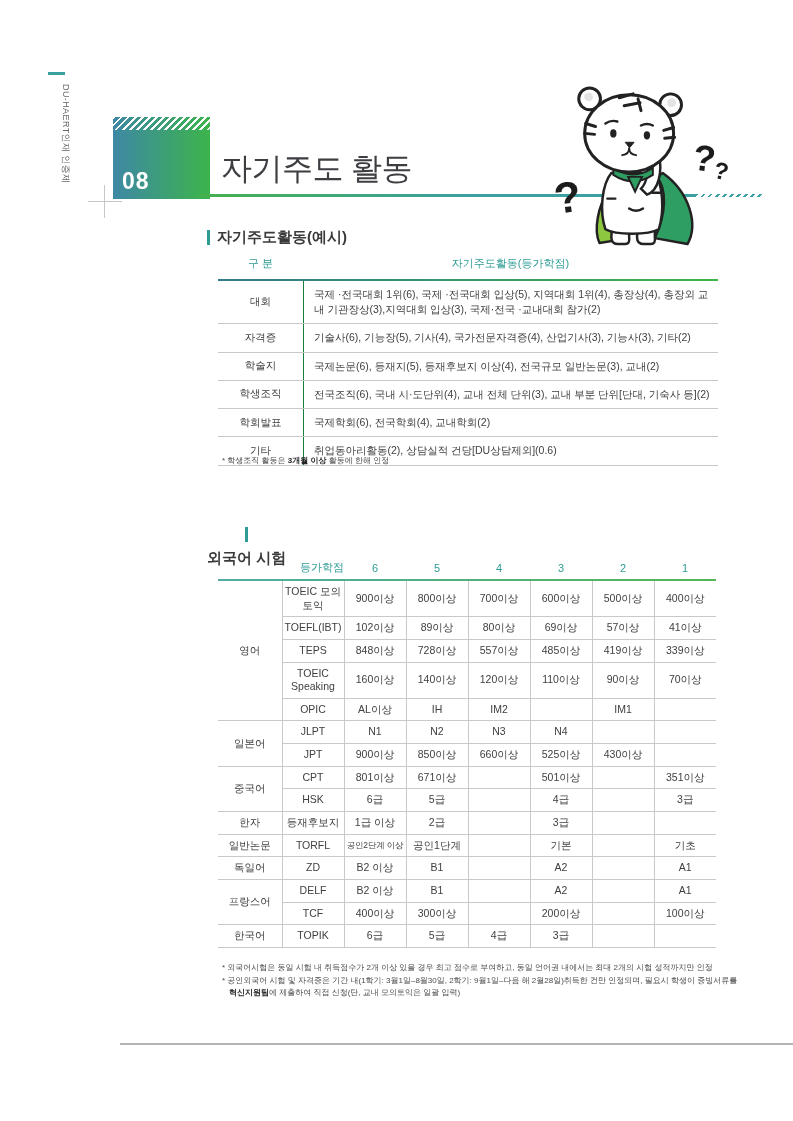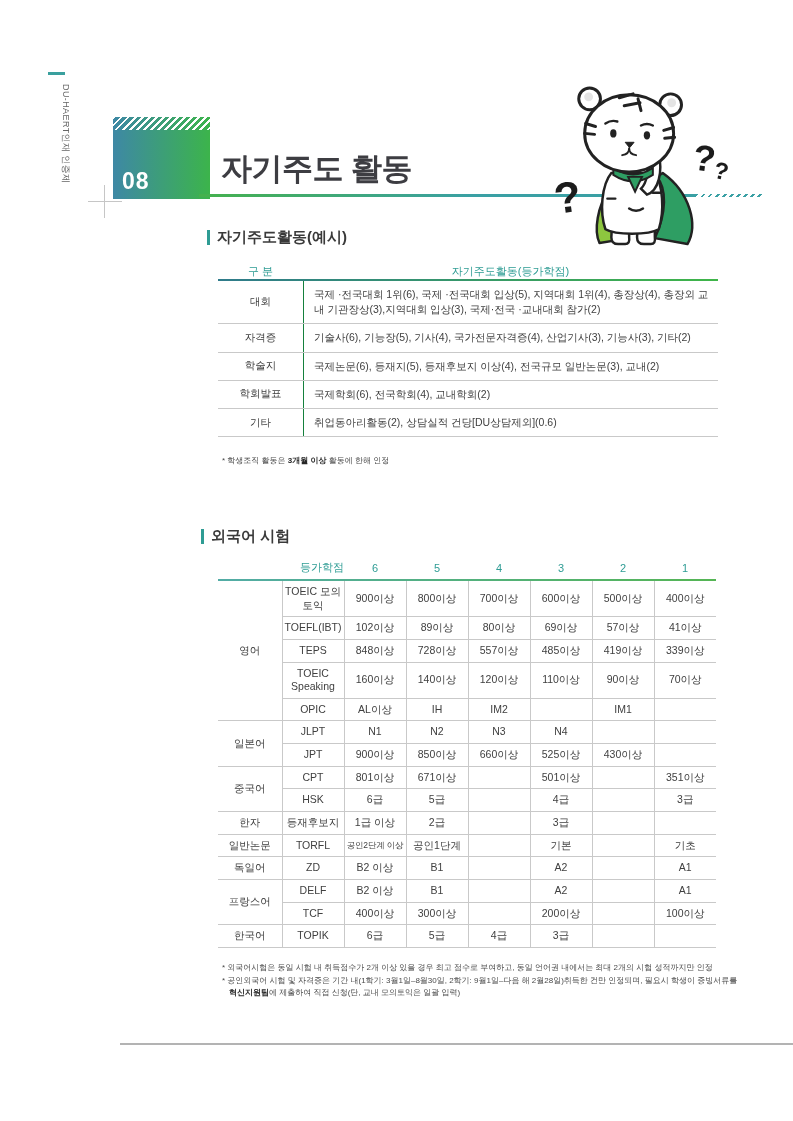--- a/index.html
+++ b/index.html
@@ -21,40 +21,40 @@
   .badge { left:113px; top:117px; width:97px; height:82px; }
   .badge-hatch { height:13px;
     background:
       repeating-linear-gradient(135deg,#fff 0 2px, rgba(255,255,255,0) 2px 5px),
       linear-gradient(90deg,#3e88a5,#3cb44b); }
   .badge-solid { height:69px; background:linear-gradient(90deg,#3e88a5,#3cb44b); position:relative; }
   .badge-num { position:absolute; left:9px; bottom:4px; color:#fff; font-size:23px;
     font-weight:bold; letter-spacing:1px; }
 
   
-  .page-title { left:221px; top:148px; font-size:31px; font-weight:700; color:#3d3d42; letter-spacing:-.5px; }
+  .page-title { left:221px; top:148px; font-size:31px; font-weight:400; color:#3d3d42; letter-spacing:-.5px; }
   .header-rule { left:199px; top:194px; width:497px; height:3px;
     background:linear-gradient(90deg,#45b14c,#3aa0a4 55%,#3aa0a4); z-index:1; }
   .header-rule-hatch { left:696px; top:194px; width:66px; height:3px;
     background:repeating-linear-gradient(135deg,#3aa0a4 0 2px, rgba(255,255,255,0) 2px 5px); z-index:1; }
   .mascot { left:551px; top:82px; width:180px; height:168px; z-index:2; }
 
   
   .sec-head { display:flex; align-items:center; gap:7px; font-size:15px; font-weight:bold; color:#3a3a3a; }
   .sec-bar { width:3px; height:15px; background:#2e9c94; }
   .sec1 { left:207px; top:228px; }
-  .sec2 { left:201px; top:527px; }
+  .sec2 { left:207px; top:527px;flex-direction:column; }
 
   
   .grad-rule1 { height:2px; background:linear-gradient(90deg,#2f7b8b,#3fb549); }
   .grad-rule2 { height:2px; background:linear-gradient(90deg,#52aca6,#55b554); }
 
   
   .t1-wrap { left:218px; top:256px; width:500px; }
-  .t1-head { display:flex; height:23px; align-items:flex-end; color:#2e9c94; font-size:11px; }
+  .t1-head { display:flex; height:23px; align-items:flex-start; color:#2e9c94; font-size:11px; }
   .t1-head .c1 { width:85px; text-align:center; }
   .t1-head .c2 { flex:1; text-align:center; }
   table.t1 { border-collapse:collapse; width:500px; table-layout:fixed; font-size:10.5px; }
   .t1 td { border-bottom:1px solid #c9c9c9; padding:6px 0; vertical-align:middle; color:#404040; }
   .t1 td.cat { width:85px; text-align:center; }
   .t1 td.det { border-left:1px solid #15803d; padding:6px 8px 6px 10px; line-height:1.45; text-align:left; }
 
   
   .t2-wrap { left:218px; top:556px; width:498px; }
   .t2-head { display:flex; height:23px; align-items:center; color:#2e9c94; font-size:11px; }
@@ -152,20 +152,24 @@
         <td class="cat">대회</td>
         <td class="det">국제 ·전국대회 1위(6), 국제 ·전국대회 입상(5), 지역대회 1위(4), 총장상(4), 총장외 교내 기관장상(3),지역대회 입상(3), 국제·전국 ·교내대회 참가(2)</td>
       </tr>
       <tr>
         <td class="cat">자격증</td>
         <td class="det">기술사(6), 기능장(5), 기사(4), 국가전문자격증(4), 산업기사(3), 기능사(3), 기타(2)</td>
       </tr>
       <tr>
         <td class="cat">학술지</td>
         <td class="det">국제논문(6), 등재지(5), 등재후보지 이상(4), 전국규모 일반논문(3), 교내(2)</td>
+      </tr>
+      <tr>
+        <td class="cat">학생조직</td>
+        <td class="det">전국조직(6), 국내 시·도단위(4), 교내 전체 단위(3), 교내 부분 단위[단대, 기숙사 등](2)</td>
       </tr>
       <tr>
         <td class="cat">학회발표</td>
         <td class="det">국제학회(6), 전국학회(4), 교내학회(2)</td>
       </tr>
       <tr>
         <td class="cat">기타</td>
         <td class="det">취업동아리활동(2), 상담실적 건당[DU상담제외](0.6)</td>
       </tr>
     </tbody>

